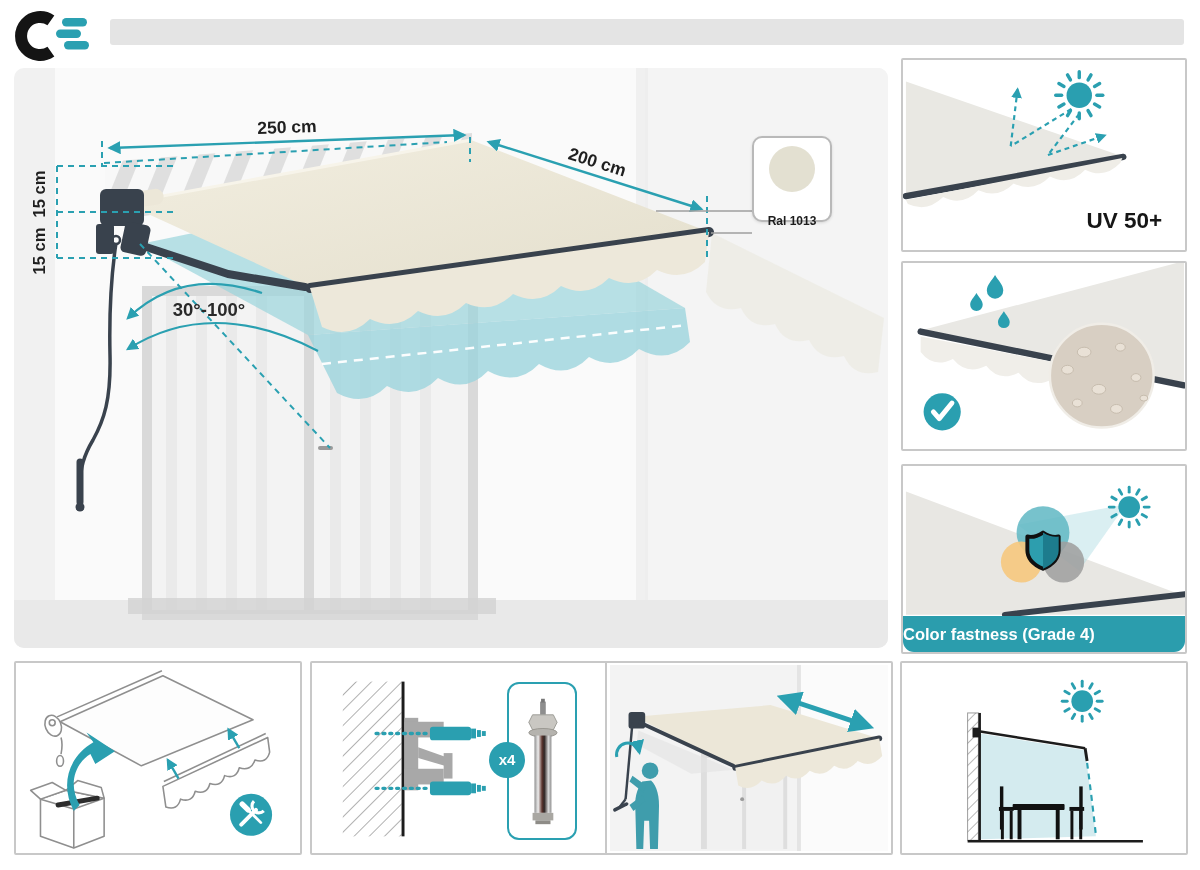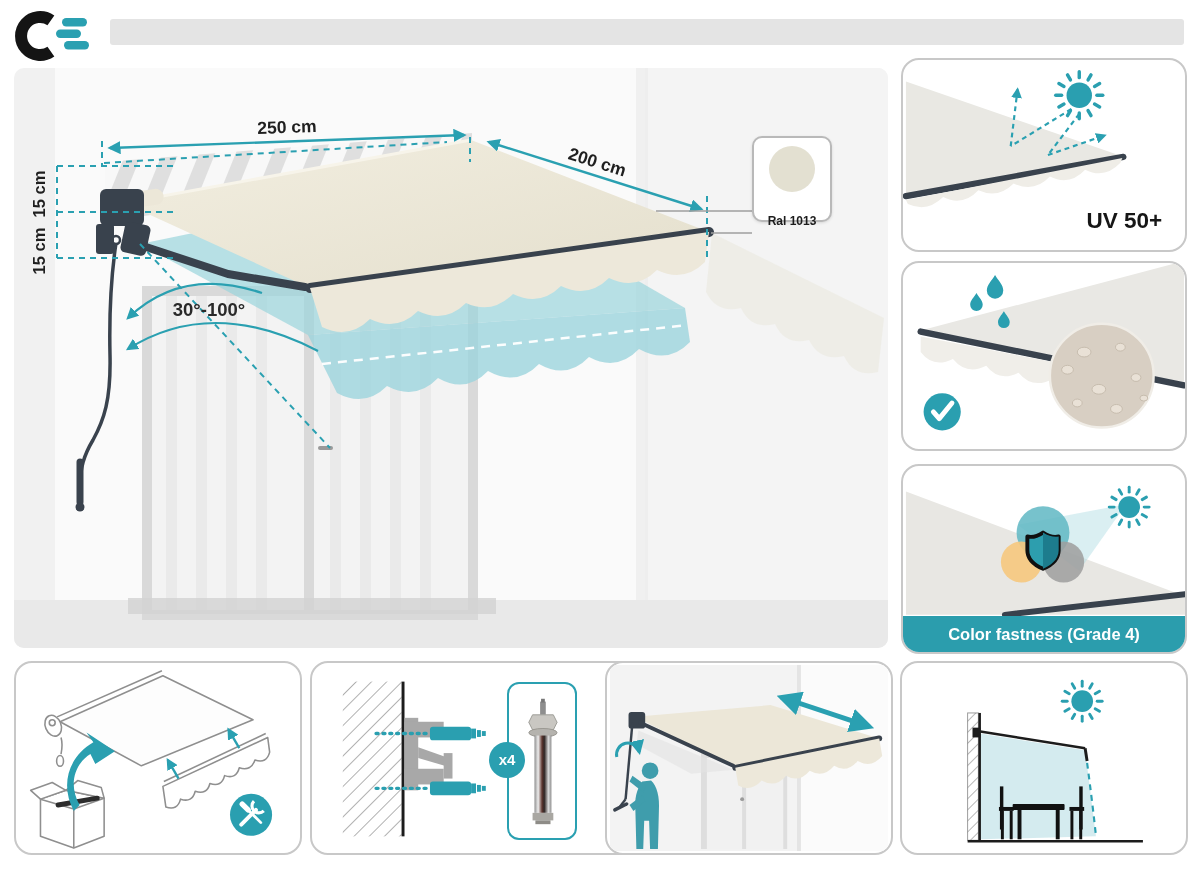--- a/index.html
+++ b/index.html
@@ -3,28 +3,28 @@
 <meta charset="utf-8">
 <style>
   html,body{margin:0;padding:0;background:#fff;}
   .page{position:relative;width:1200px;height:870px;background:#fff;overflow:hidden;
         font-family:"Liberation Sans","DejaVu Sans",sans-serif;}
   .abs{position:absolute;}
   .titlebar{position:absolute;left:110px;top:19px;width:1074px;height:26px;background:#e4e4e4;border-radius:3px;}
   .title{position:absolute;left:0;top:16px;width:1200px;text-align:center;font-size:25px;font-weight:700;color:#4b4d50;letter-spacing:.5px;}
   .title .model{color:#2aa0b1;margin-left:8px;}
   .mainpanel{position:absolute;left:14px;top:68px;width:874px;height:580px;background:#f1f1f1;border-radius:10px;}
-  .card{position:absolute;background:#fff;border:2px solid #c8c8c8;border-radius:18px;box-sizing:border-box;overflow:hidden;}
+  .card{position:absolute;background:#fff;border:2px solid #c8c8c8;border-radius:2px;box-sizing:border-box;overflow:hidden;}
   .card svg{position:absolute;left:0;top:0;width:100%;height:100%;}
   .swatch{position:absolute;width:80px;height:86px;background:#fff;border:2px solid #b9b9b9;border-radius:10px;
           box-sizing:border-box;text-align:center;box-shadow:0 1px 3px rgba(0,0,0,.12);}
   .swatch svg{display:block;margin:6px auto 0;}
   .swatch .lbl{font-size:12px;font-weight:700;color:#1c1c1c;margin-top:20px;}
   .banner{position:absolute;left:0;right:0;bottom:0;height:36px;background:#2b9dad;color:#fff;
-          font-size:16.5px;font-weight:700;text-align:center;line-height:36px;border-radius:0 0 11px 11px;}
+          font-size:16.5px;font-weight:700;text-align:left;line-height:36px;border-radius:0 0 11px 11px;}
   .badge{position:absolute;width:36px;height:36px;border-radius:50%;background:#2a9fb0;color:#fff;
          font-size:15px;font-weight:700;text-align:center;line-height:36px;z-index:3;}
   .innercard{position:absolute;background:#fff;border:2px solid #2aa0b1;border-radius:12px;box-sizing:border-box;z-index:2;}
   text{font-family:"Liberation Sans","DejaVu Sans",sans-serif;}
 </style>
 </head>
 <body>
 
 <div class="page">
 

